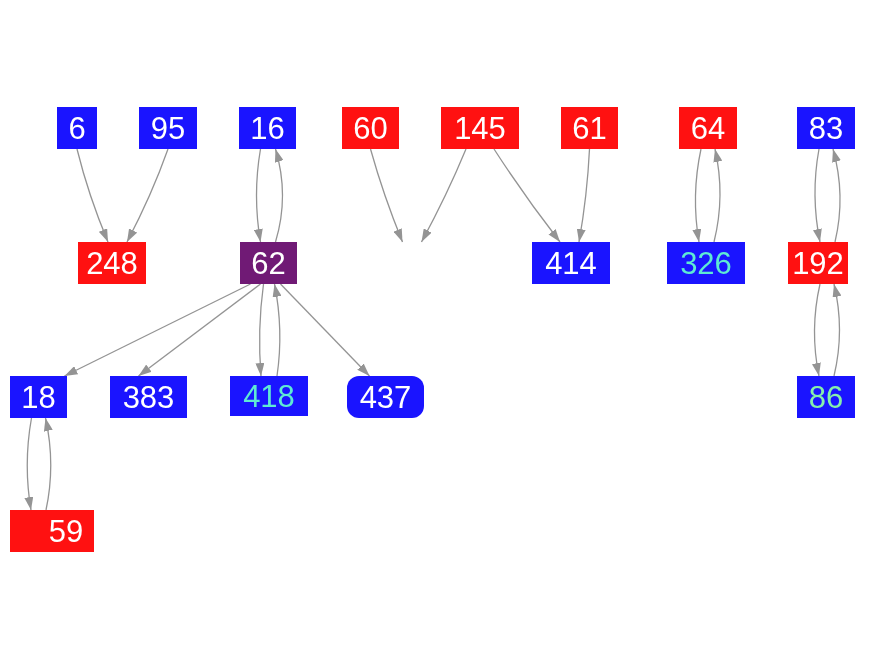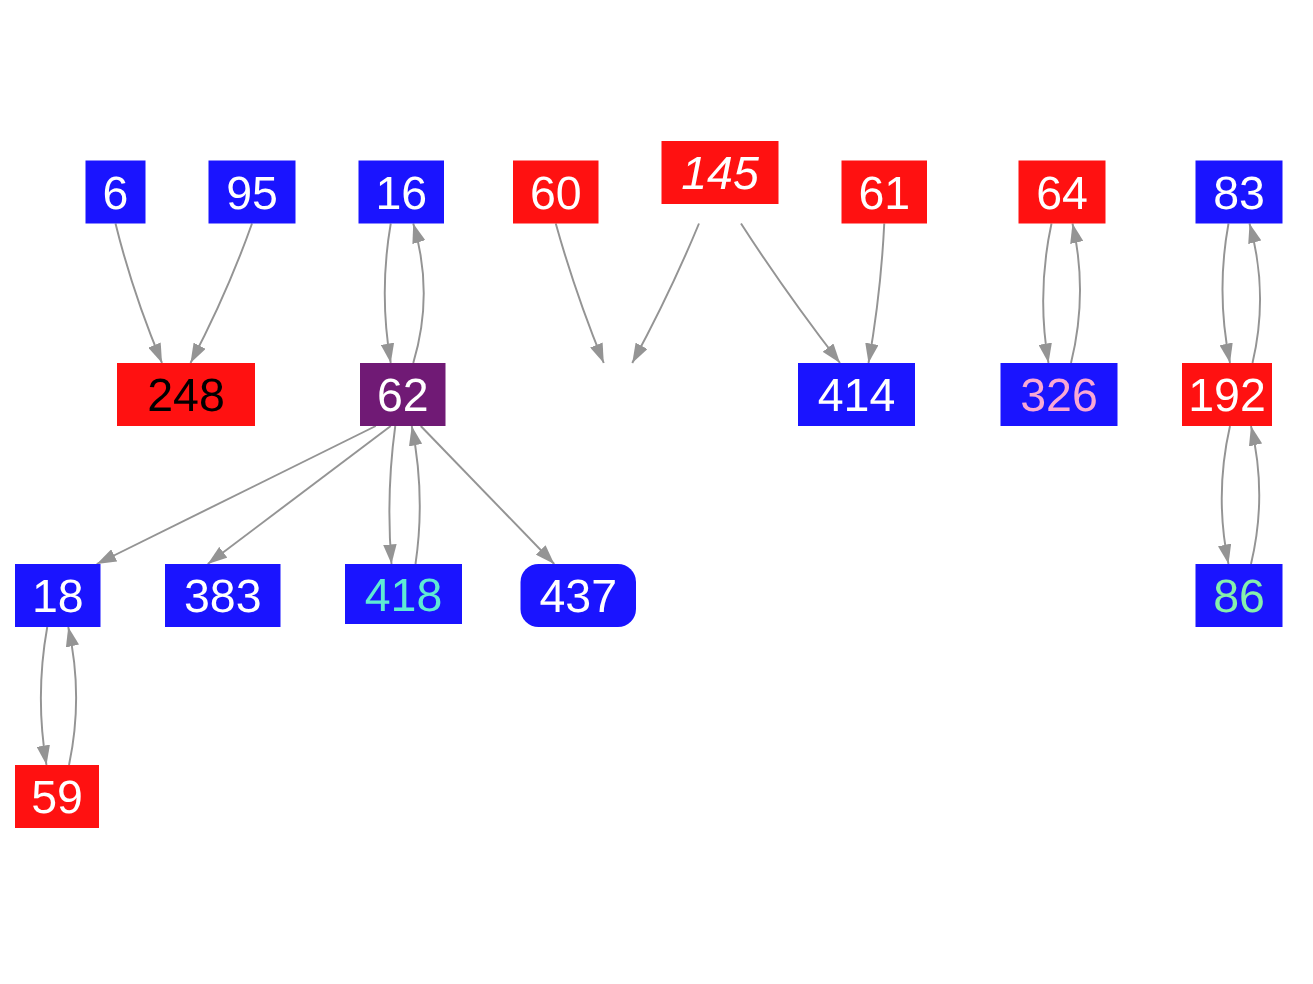--- a/index.html
+++ b/index.html
@@ -82,59 +82,59 @@
       </div>
       <div class="node" style="left: 139px; top: 107px; width: 58px; height: 42px; background: rgb(26, 20, 255); color: rgb(255, 255, 255); justify-content: center;">
         <span>95</span>
       </div>
       <div class="node" style="left: 239px; top: 107px; width: 57px; height: 42px; background: rgb(26, 20, 255); color: rgb(255, 255, 255);">
         <span>16</span>
       </div>
       <div class="node" style="left: 342px; top: 107px; width: 57px; height: 42px; background: rgb(255, 17, 17); color: rgb(255, 255, 255);">
         <span>60</span>
       </div>
-      <div class="node" style="left: 441px; top: 94px; width: 78px; height: 42px; background: rgb(255, 17, 17); color: rgb(255, 255, 255); font-style: italic;">
+      <div class="node" style="left: 441px; top: 107px; width: 78px; height: 42px; background: rgb(255, 17, 17); color: rgb(255, 255, 255);">
         <span>145</span>
       </div>
       <div class="node" style="left: 561px; top: 107px; width: 57px; height: 42px; background: rgb(255, 17, 17); color: rgb(255, 255, 255);">
         <span>61</span>
       </div>
       <div class="node" style="left: 679px; top: 107px; width: 58px; height: 42px; background: rgb(255, 17, 17); color: rgb(255, 255, 255);">
         <span>64</span>
       </div>
       <div class="node" style="left: 797px; top: 107px; width: 58px; height: 42px; background: rgb(26, 20, 255); color: rgb(255, 255, 255);">
         <span>83</span>
       </div>
-      <div class="node" style="left: 78px; top: 242px; width: 92px; height: 42px; background: rgb(255, 17, 17); color: #000000;">
+      <div class="node" style="left: 78px; top: 242px; width: 68px; height: 42px; background: rgb(255, 17, 17); color: #ffffff;">
         <span>248</span>
       </div>
       <div class="node" style="left: 240px; top: 242px; width: 57px; height: 42px; background: #701a75; color: rgb(255, 255, 255);">
         <span>62</span>
       </div>
       <div class="node" style="left: 532px; top: 242px; width: 78px; height: 42px; background: rgb(26, 20, 255); color: rgb(255, 255, 255);">
         <span>414</span>
       </div>
-      <div class="node" style="left: 667px; top: 242px; width: 78px; height: 42px; background: rgb(26, 20, 255); color: #f9a8d4;">
+      <div class="node" style="left: 667px; top: 242px; width: 78px; height: 42px; background: rgb(26, 20, 255); color: #5eead4;">
         <span>326</span>
       </div>
       <div class="node" style="left: 788px; top: 242px; width: 60px; height: 42px; background: rgb(255, 17, 17); color: rgb(255, 255, 255);">
         <span>192</span>
       </div>
       <div class="node" style="left: 10px; top: 376px; width: 57px; height: 42px; background: rgb(26, 20, 255); color: rgb(255, 255, 255);">
         <span>18</span>
       </div>
       <div class="node" style="left: 110px; top: 376px; width: 77px; height: 42px; background: rgb(26, 20, 255); color: rgb(255, 255, 255);">
         <span>383</span>
       </div>
       <div class="node" style="left: 230px; top: 376px; width: 78px; height: 40px; background: rgb(26, 20, 255); color: #5eead4;">
         <span>418</span>
       </div>
       <div class="node" style="left: 347px; top: 376px; width: 77px; height: 42px; background: rgb(26, 20, 255); color: rgb(255, 255, 255); border-radius: 12px;">
         <span>437</span>
       </div>
       <div class="node" style="left: 797px; top: 376px; width: 58px; height: 42px; background: rgb(26, 20, 255); color: #86efac;">
         <span>86</span>
       </div>
-      <div class="node" style="left: 10px; top: 510px; width: 56px; height: 42px; background: rgb(255, 17, 17); color: rgb(255, 255, 255);">
+      <div class="node" style="left: 10px; top: 510px; width: 56px; height: 42px; background: rgb(255, 17, 17); color: rgb(255, 255, 255); padding-left: 28px;">
         <span>59</span>
       </div>
     </div>
 </div>
 
 </body></html>

